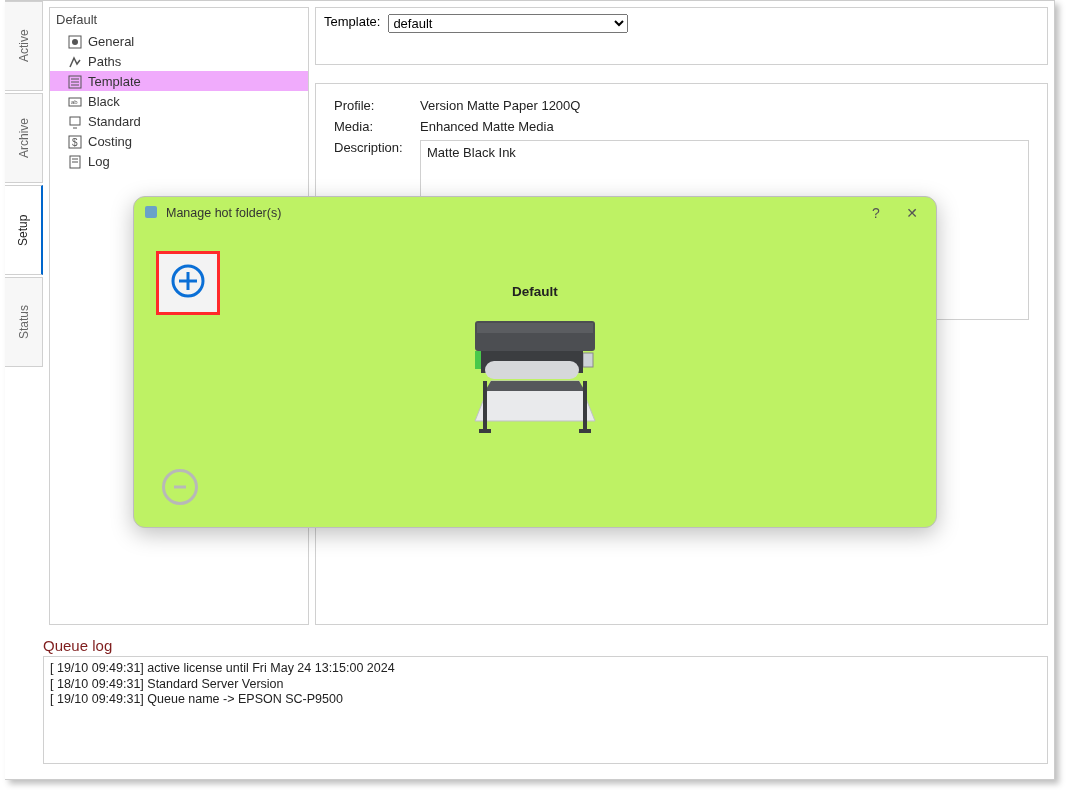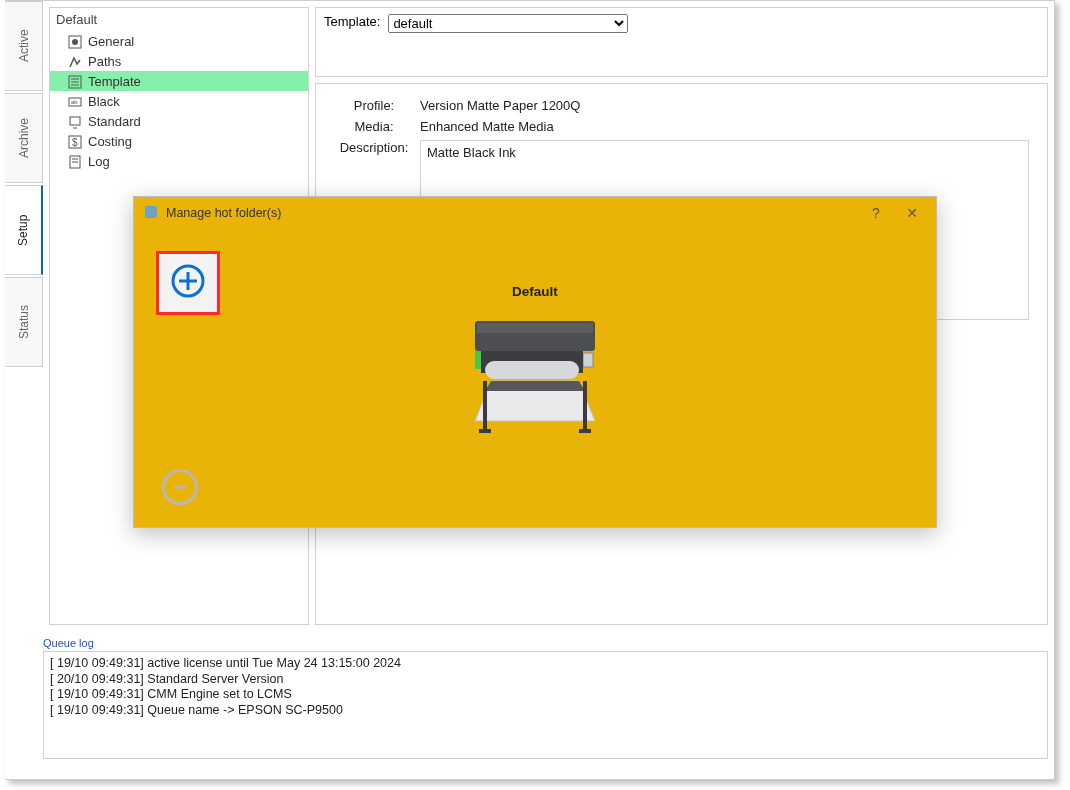--- a/index.html
+++ b/index.html
@@ -34,56 +34,56 @@
   .cat-panel {
     position: absolute; left: 6px; top: 6px; width: 260px; height: 618px;
     border: 1px solid #d0d0d0;
   }
   .cat-title { font-size: 13px; color: #444; padding: 4px 6px; }
   .cat-list { }
   .cat-item {
     display: flex; align-items: flex-end; gap: 6px; padding: 2px 6px 2px 18px;
     font-size: 13px; color: #333; cursor: pointer; height: 20px;
   }
-  .cat-item.selected { background: #86efac; }
+  .cat-item.selected { background: #f0abfc; }
   .cat-icon { width: 14px; height: 14px; display: flex; align-items: center; justify-content: center; }
 
   
   .tmpl-header {
-    position: absolute; left: 272px; top: 6px; right: 6px; height: 70px;
+    position: absolute; left: 272px; top: 6px; right: 6px; height: 58px;
     border: 1px solid #d0d0d0; padding: 6px 8px;
     display: flex; align-items: flex-start; gap: 8px; font-size: 13px;
   }
   .tmpl-select { width: 240px; font-size: 13px; }
 
   .detail-panel {
     position: absolute; left: 272px; top: 82px; right: 6px; bottom: 6px;
     border: 1px solid #d0d0d0; padding: 14px 18px; font-size: 13px; color:#222;
   }
   .detail-row { display: flex; gap: 6px; margin-bottom: 6px; }
-  .detail-label { width: 80px; text-align: center; }
+  .detail-label { width: 80px; }
   .desc-box {
     flex: 1; height: 180px; border: 1px solid #d0d0d0; padding: 4px 6px;
     font-size: 13px;
   }
 
   
   .queue-log {
     position: absolute; left: 38px; right: 6px; bottom: 4px; height: 140px;
   }
-  .queue-title { font-size: 11px; padding: 2px 0; color:#1d4ed8; }
+  .queue-title { font-size: 15px; padding: 2px 0; color:#7f1d1d; }
   .queue-body  {
     height: 108px; border: 1px solid #d0d0d0; padding: 4px 6px;
     font-size: 12.5px; line-height: 1.25; color:#222;
   }
 
   
   .dialog {
     position: absolute; left: 128px; top: 195px; width: 804px; height: 332px;
-    background: #eab308; border: 1px solid #bdbdbd; border-radius: 0;
+    background: #bef264; border: 1px solid #bdbdbd; border-radius: 12px;
     box-shadow: 0 6px 22px rgba(0,0,0,0.25);
   }
   .dlg-title {
     display: flex; align-items: center; gap: 8px; height: 32px; padding: 0 10px;
     font-size: 12.5px; color:#333;
   }
   .dlg-title-spacer { flex: 1; }
   .dlg-btn { width: 28px; text-align: center; font-size: 14px; color:#555; cursor:pointer; }
 
   .dlg-body { position: absolute; left: 0; top: 32px; right: 0; bottom: 0; }
@@ -209,23 +209,22 @@
       <div class="detail-row">
         <span class="detail-label">Description:</span>
         <div class="desc-box">Matte Black Ink</div>
       </div>
     </div>
   </div>
 
   <div class="queue-log">
     <div class="queue-title">Queue log</div>
     <div class="queue-body">
-      <div>[ 19/10 09:49:31] active license until Tue May 24 13:15:00 2024</div>
-      <div>[ 20/10 09:49:31] Standard Server Version</div>
-      <div>[ 19/10 09:49:31] CMM Engine set to LCMS</div>
+      <div>[ 19/10 09:49:31] active license until Fri May 24 13:15:00 2024</div>
+      <div>[ 18/10 09:49:31] Standard Server Version</div>
       <div>[ 19/10 09:49:31] Queue name -&gt; EPSON SC-P9500</div>
     </div>
   </div>
 
   <div class="dialog">
     <div class="dlg-title">
       <span>
         <svg width="14" height="14">
             <rect x="1" y="1" width="12" height="12" rx="2" fill="#6aa2c8"></rect>
           </svg>

